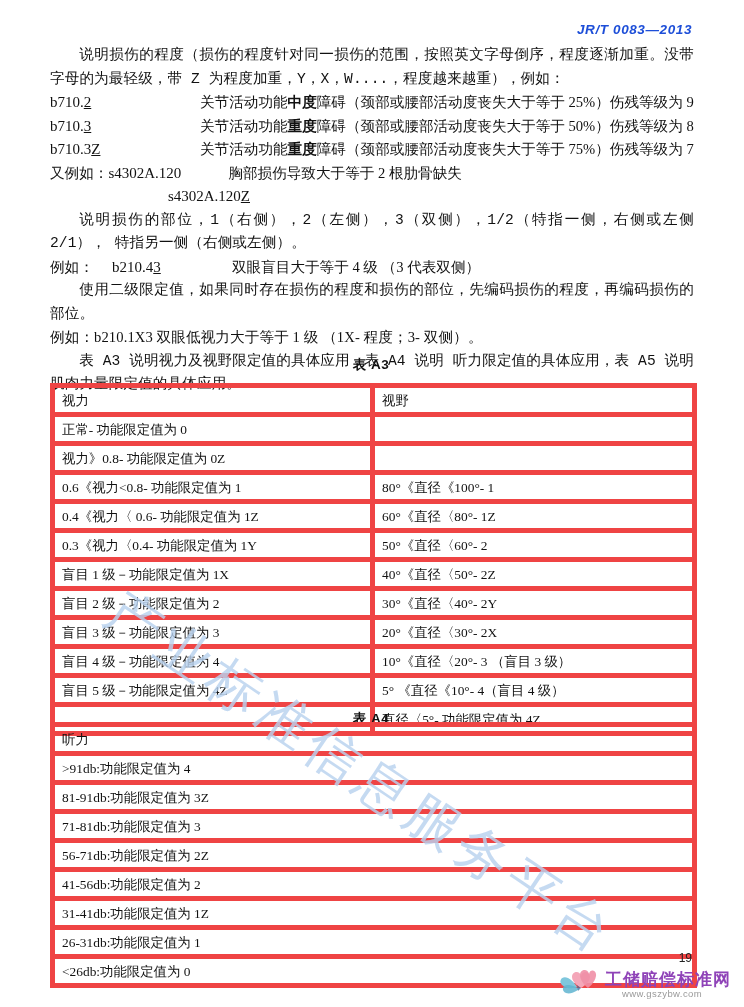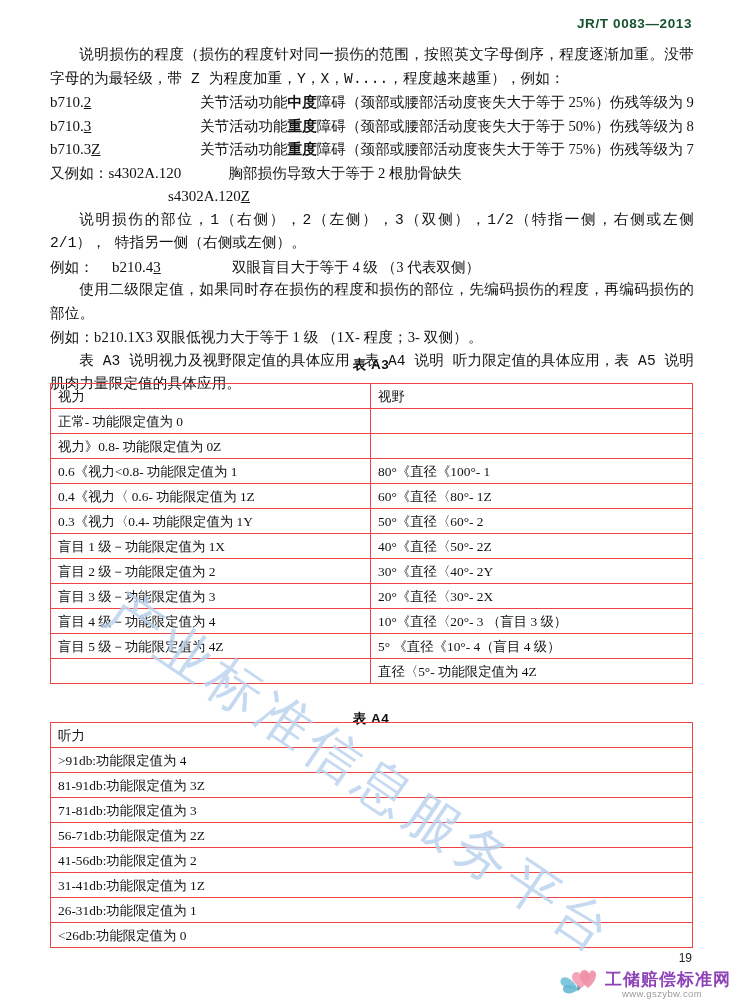--- a/index.html
+++ b/index.html
@@ -12,28 +12,29 @@
     height: 1007px;
     position: relative;
     overflow: hidden;
     font-family: "Liberation Serif", "DejaVu Serif", serif;
     color: #111111;
   }
 
   
   .page-header {
     position: absolute;
-    top: 16px;
+    top: 22px;
     right: 52px;
     font-family: "Liberation Sans", "DejaVu Sans", sans-serif;
     font-size: 13.5px;
     letter-spacing: 0.6px;
     font-weight: 600;
-    color: #14532d;
+    color: #1d4ed8;
     white-space: nowrap;
+    font-style: italic;
   }
 
   
   .content {
     position: absolute;
     top: 44px;
     left: 50px;
     width: 644px;
   }
   .para {
@@ -74,21 +75,21 @@
   }
 
   
   table.doc-tbl {
     border-collapse: collapse;
     width: 642px;
     table-layout: fixed;
     background: transparent;
   }
   table.doc-tbl td {
-    border: 1px solid #ef4444;
+    border: 5px solid #ef4444;
     height: 22px;
     padding: 1px 7px;
     font-size: 13.4px;
     line-height: 19px;
     vertical-align: middle;
     white-space: nowrap;
     background: transparent;
   }
   .col-a { width: 320px; }
   .col-b { width: 322px; }

